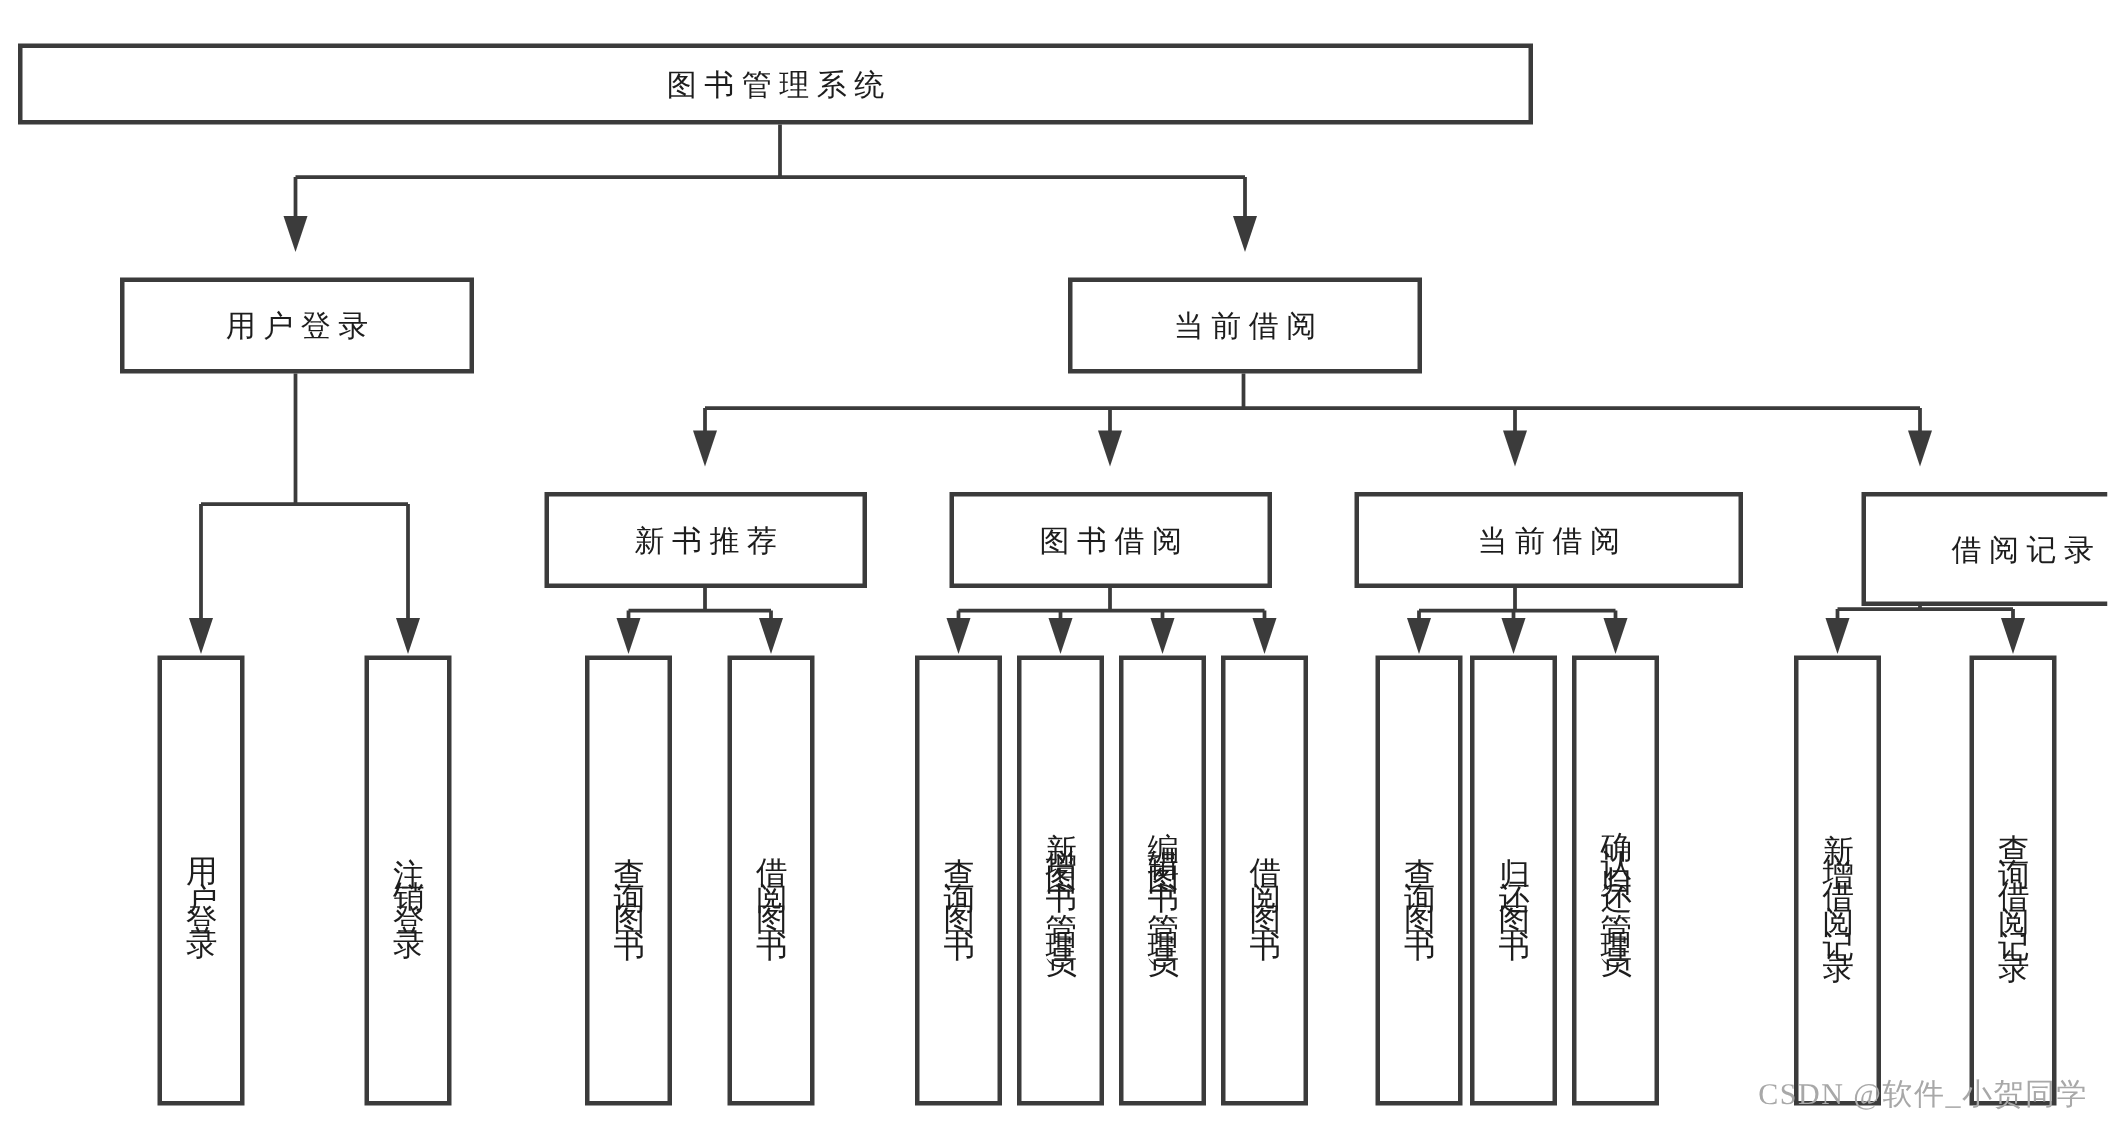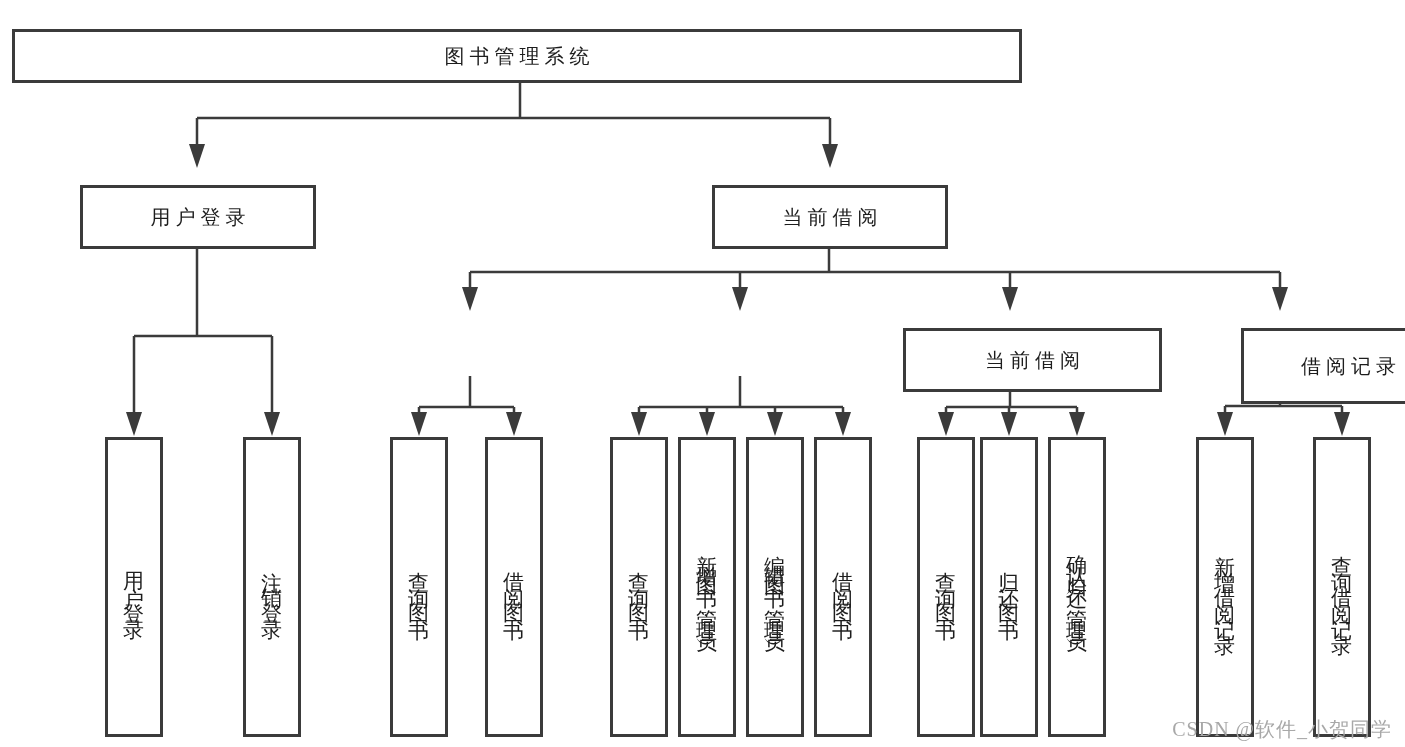--- a/index.html
+++ b/index.html
@@ -109,20 +109,26 @@
     <span class="hlabel">图书管理系统</span>
   </div>
 
   <div class="node" style="left:80px;top:169px;width:236px;height:64px">
     <span class="hlabel">用户登录</span>
   </div>
   <div class="node" style="left:712px;top:169px;width:236px;height:64px">
     <span class="hlabel">当前借阅</span>
   </div>
 
+  <div class="node" style="left:363px;top:312px;width:215px;height:64px">
+    <span class="hlabel">新书推荐</span>
+  </div>
+  <div class="node" style="left:633px;top:312px;width:215px;height:64px">
+    <span class="hlabel">图书借阅</span>
+  </div>
   <div class="node" style="left:903px;top:312px;width:259px;height:64px">
     <span class="hlabel">当前借阅</span>
   </div>
   <div class="node" style="left:1241px;top:312px;width:215px;height:76px">
     <span class="hlabel">借阅记录</span>
   </div>
 
   <div class="leaf" style="left:105px">
     <span class="vtext vtext--s">用户登录</span>
   </div>

